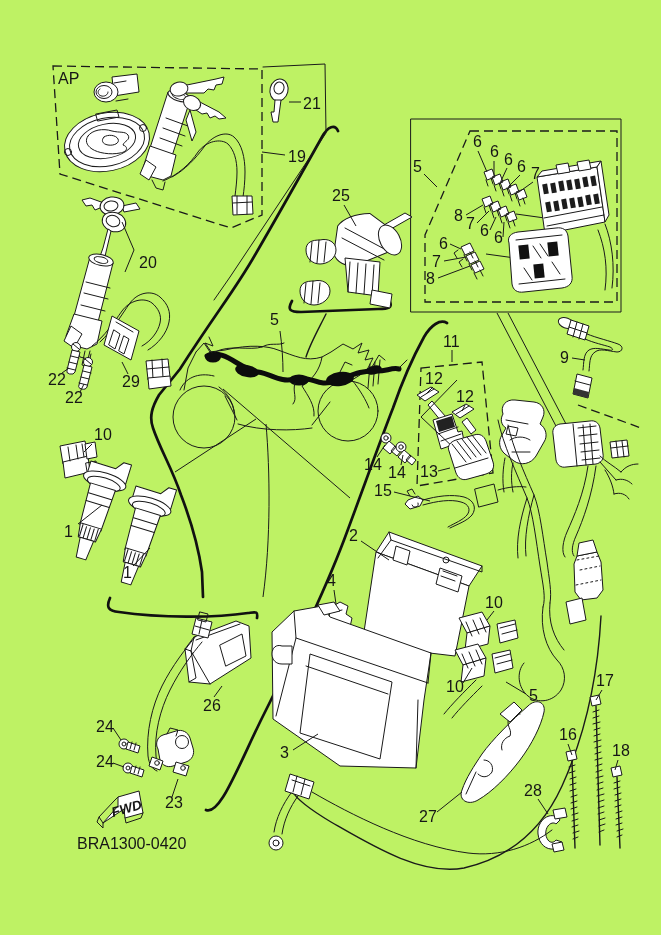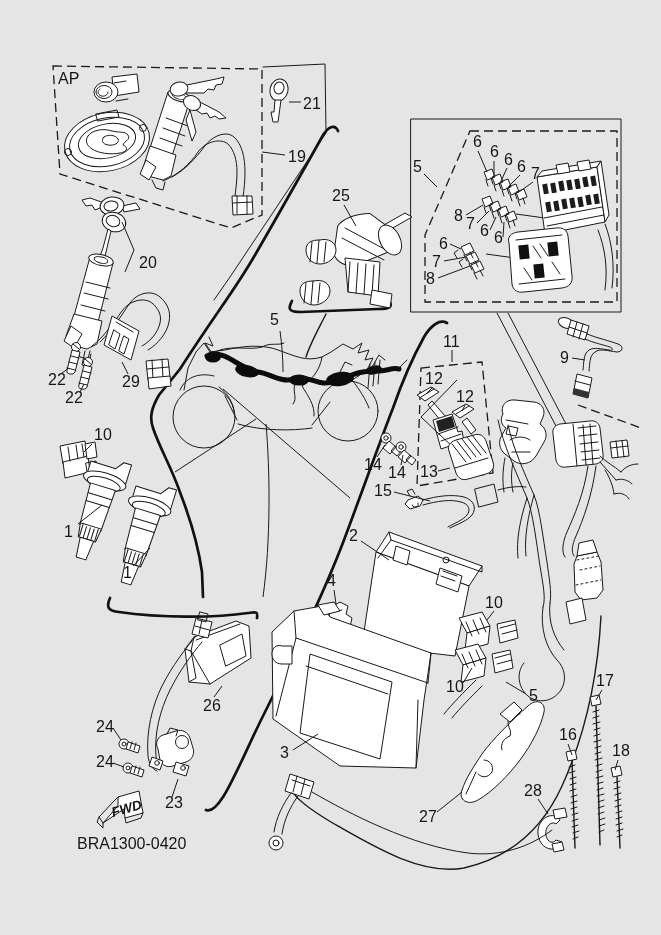--- a/index.html
+++ b/index.html
@@ -1,16 +1,16 @@
 <!DOCTYPE html>
 <html><head>
 <meta charset="utf-8">
 <style>
 html,body{margin:0;padding:0;background:#fff;}
-#page{width:661px;height:935px;position:relative;background:#e5e5e5;overflow:hidden;text-decoration:underline;}
+#page{width:661px;height:935px;position:relative;background:#bef264;overflow:hidden;text-decoration:underline;}
 svg{position:absolute;top:0;left:0;}
 text{font-family:"Liberation Sans",sans-serif;fill:#161616;}
 .n{font-size:16px;}
 .p{stroke:#1a1a1a;fill:none;stroke-width:1;stroke-linecap:round;stroke-linejoin:round;}
 .p2{stroke:#1a1a1a;fill:none;stroke-width:1.4;stroke-linecap:round;stroke-linejoin:round;}
 .thick{stroke:#111;fill:none;stroke-width:2.7;stroke-linecap:round;}
 .dash{stroke:#1a1a1a;fill:none;stroke-width:1.3;stroke-dasharray:9 5;}
 .ld{stroke:#1a1a1a;fill:none;stroke-width:1;}
 .blk{fill:#111;stroke:none;}
 .wf{fill:#fff;stroke:#1a1a1a;stroke-width:1;stroke-linejoin:round;}

